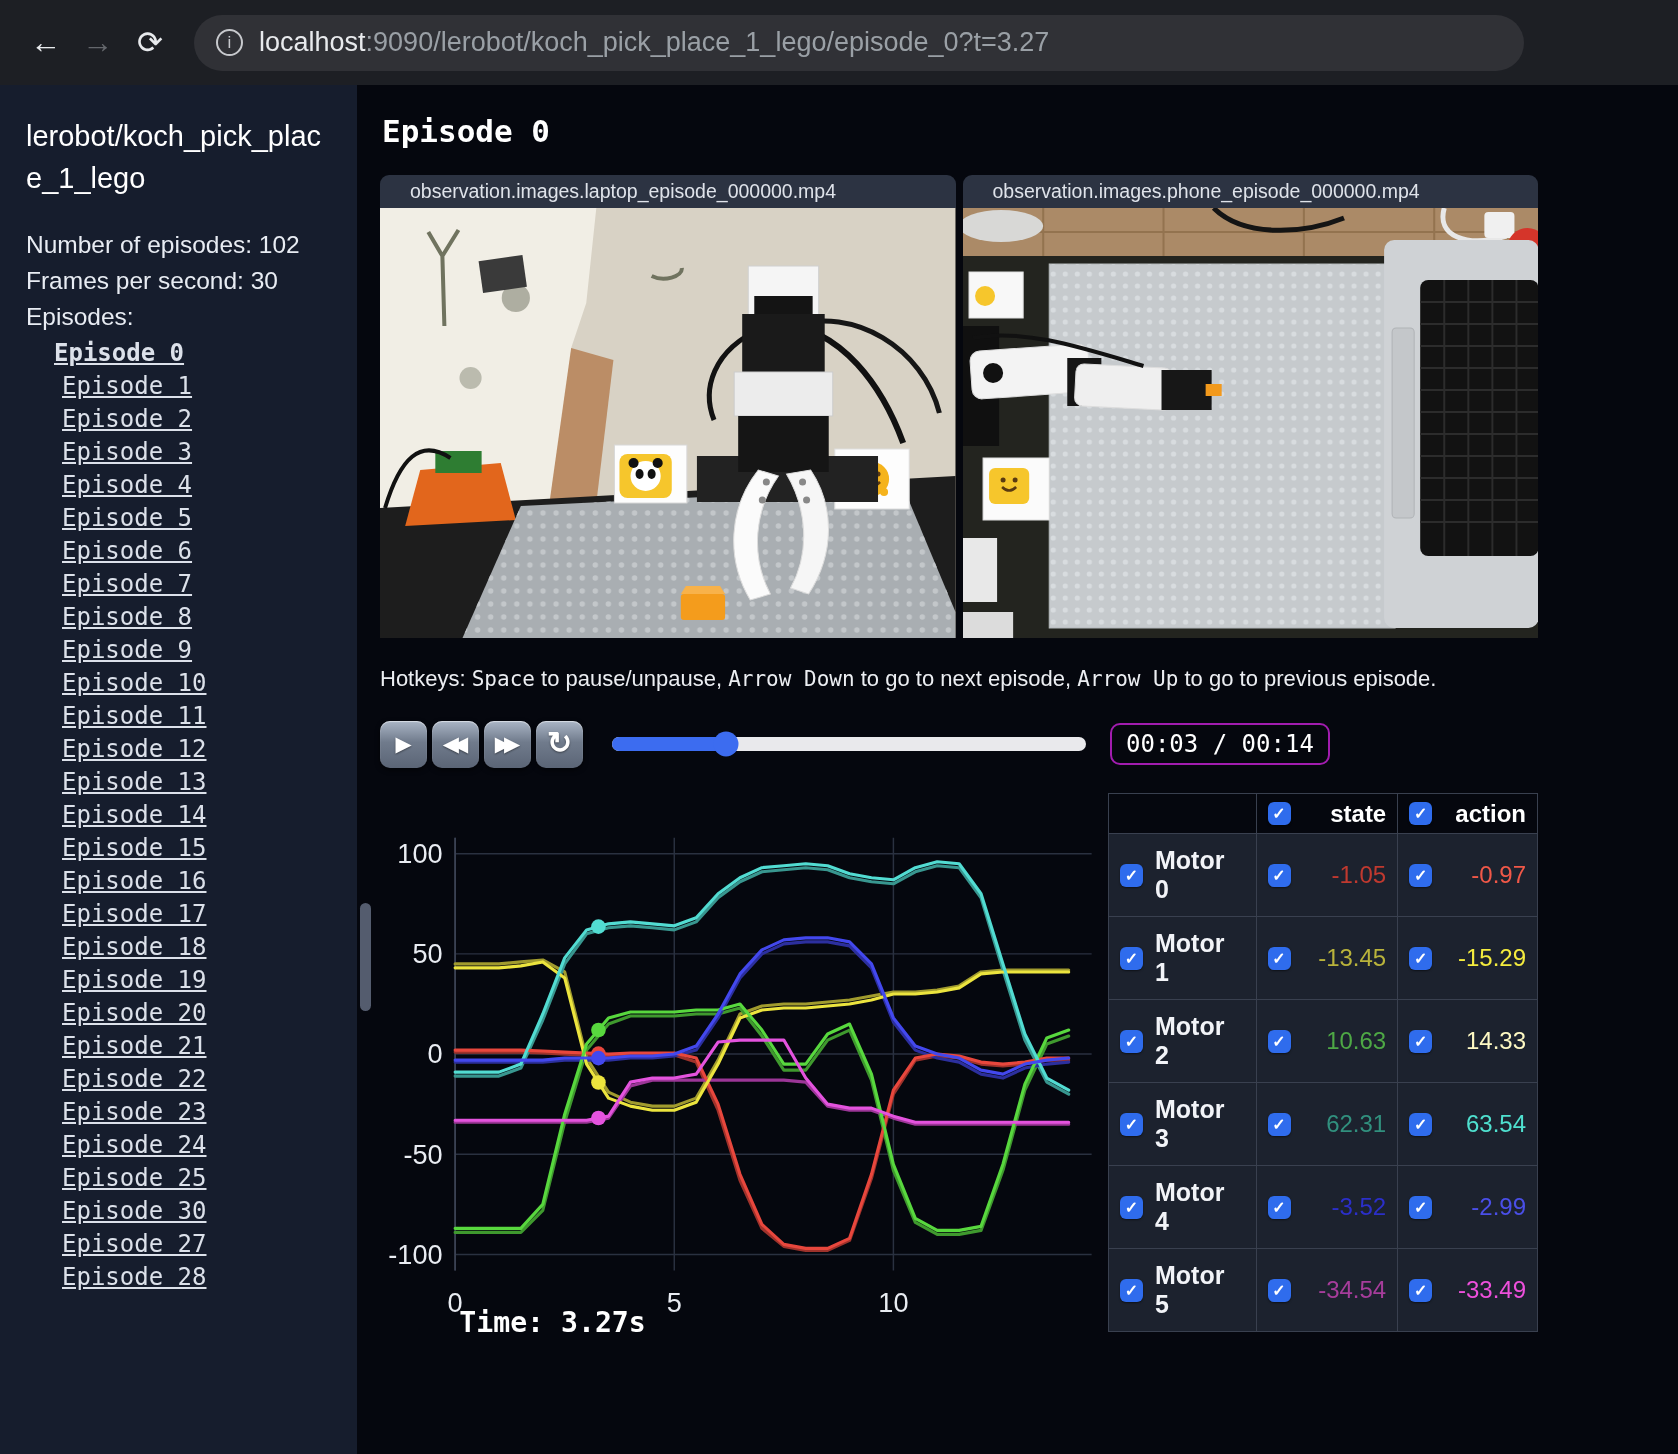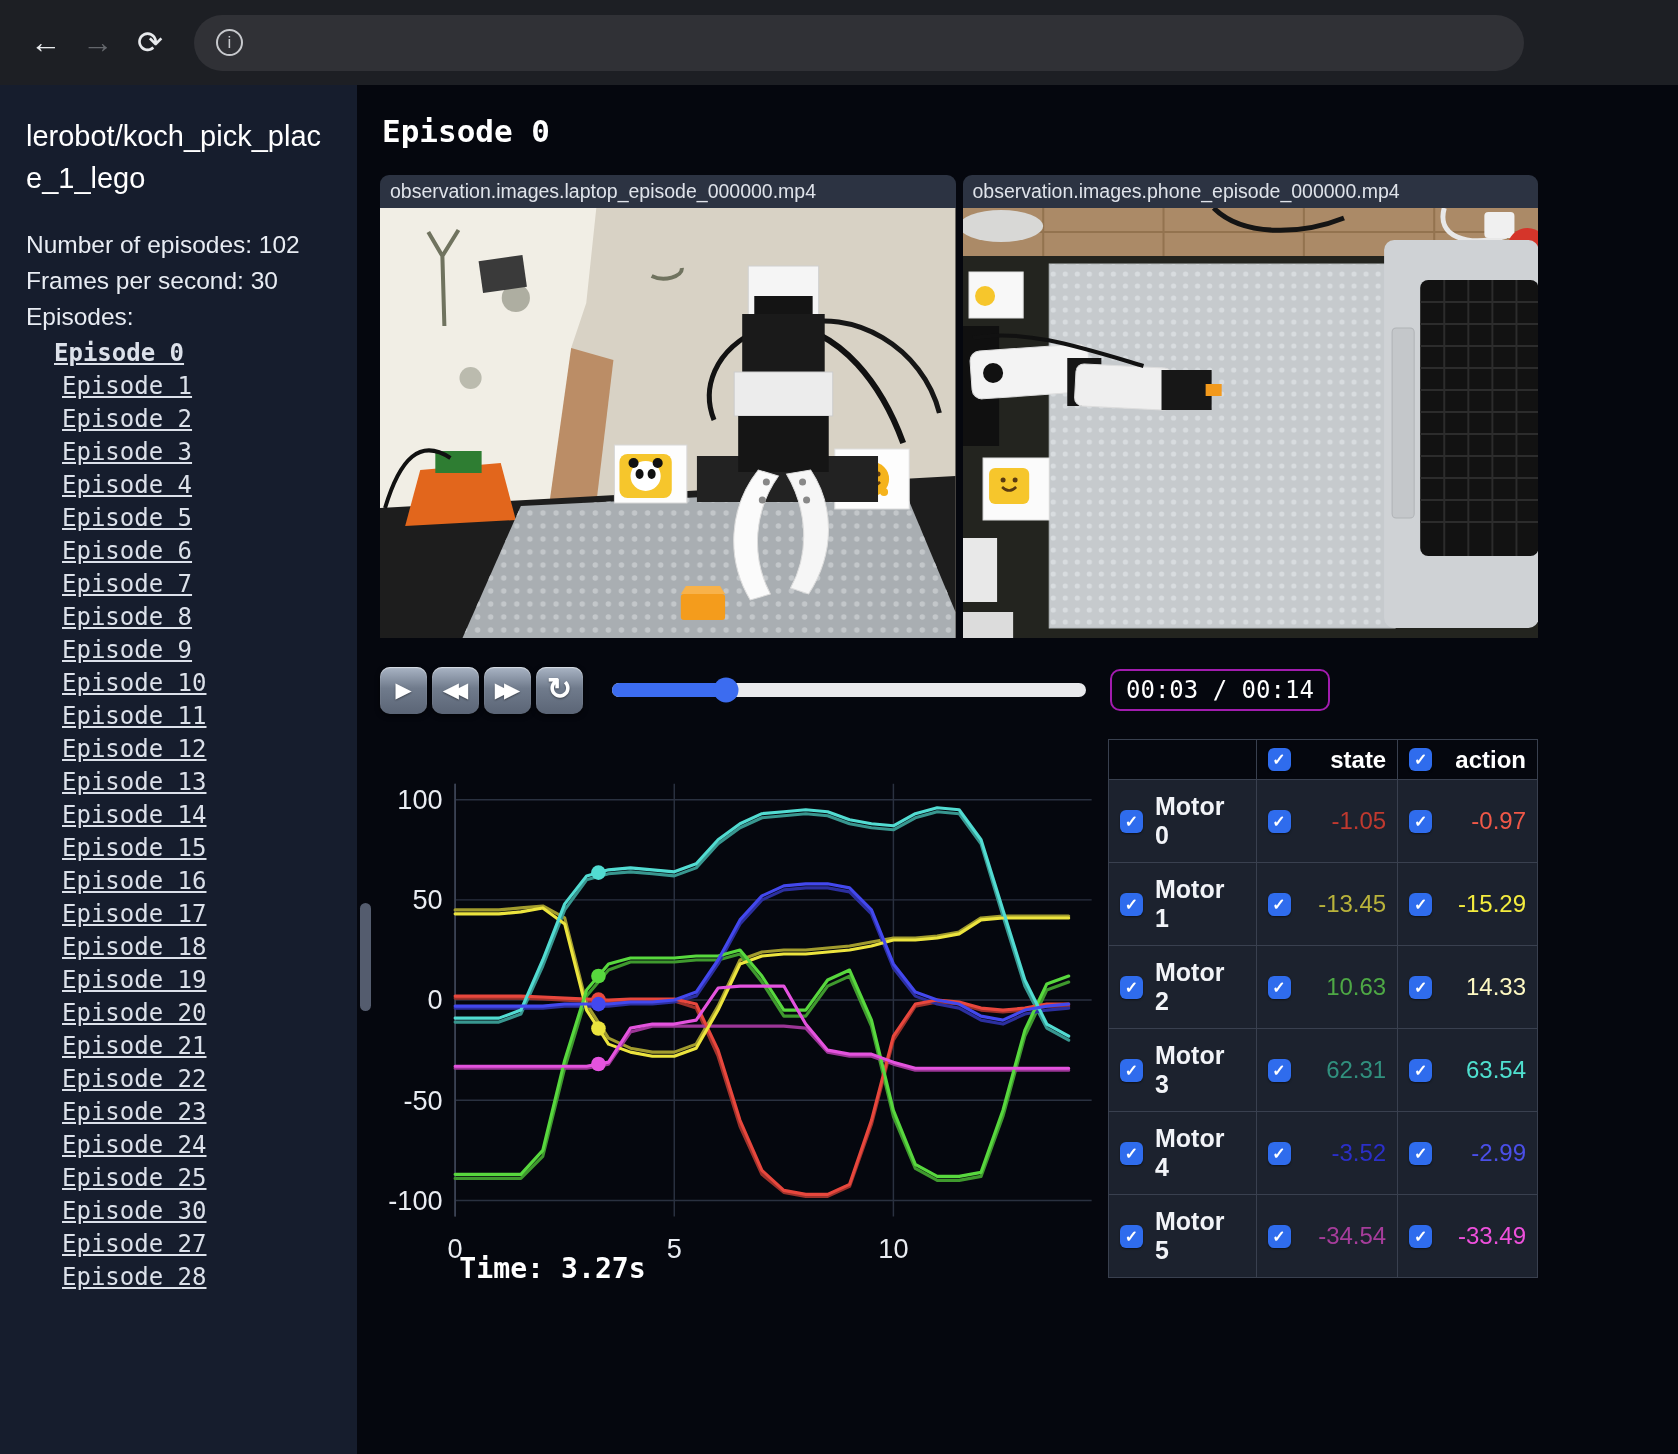--- a/index.html
+++ b/index.html
@@ -32,21 +32,21 @@
   #episode-list { margin-top:2px; }
   #episode-list a { display:block; font-family:"DejaVu Sans Mono", monospace; font-size:24px;
     line-height:33px; color:#dce1ea; text-decoration:underline; margin-left:36px; }
   #episode-list a.active { font-weight:bold; margin-left:28px; }
 
   
   .page-title { font-family:"DejaVu Sans Mono", monospace; font-size:31px; font-weight:bold;
     color:#fff; margin:2px 0 26px 2px; }
   .videos { display:flex; gap:7px; }
   .video-card { flex:1; min-width:0; }
-  .video-header { background:#2c3342; color:#dfe3ea; font-size:19.5px; padding:5px 10px;
+  .video-header { background:#2c3342; color:#dfe3ea; font-size:19.5px; padding:5px 30px;
     border-radius:9px 9px 0 0; white-space:nowrap; overflow:hidden; }
   .video-scene { height:430px; background:#000; overflow:hidden; }
   .video-scene svg { width:100%; height:100%; display:block; }
 
   .hotkeys { margin-top:28px; font-size:22px; color:#eceef2; }
   .hotkeys .mono { font-size:21px; }
 
   .controls { display:flex; align-items:center; margin-top:27px; height:50px; }
   .ctl-btn { width:47px; height:47px; border:none; border-radius:10px; margin-right:5px;
     background:linear-gradient(180deg,#aab5c5 0%,#707b8c 45%,#5b6576 100%);
@@ -83,20 +83,21 @@
 </style>
 </head>
 <body>
 
 <div class="chrome">
   <div class="nav-ico">←</div>
   <div class="nav-ico fwd">→</div>
   <div class="nav-ico">⟳</div>
   <div class="url-pill">
     <span class="info-ico">i</span>
+    <span class="url-text"><span class="host">localhost</span><span>:9090/lerobot/koch_pick_place_1_lego/episode_0?t=3.27</span></span>
   </div>
 </div>
 
 <div class="content">
 
   <div class="sidebar">
     <div class="sb-title">lerobot/koch_pick_place_1_lego</div>
     <div class="sb-info">
       <div>Number of episodes: 102</div>
       <div>Frames per second: 30</div>
@@ -239,20 +240,21 @@
             <path d="M39,279 q7,7 14,0" stroke="#5a3a10" stroke-width="2.5" fill="none"></path>
             <rect x="6" y="64" width="54" height="46" fill="#f8f8f8" stroke="#e0e0e0"></rect>
             <circle cx="22" cy="88" r="10" fill="#f6c62c"></circle>
             <rect x="0" y="330" width="34" height="64" fill="#e8e8e8"></rect>
             <rect x="0" y="404" width="50" height="26" fill="#dcdcdc"></rect>
           </svg>
         </div>
       </div>
     </div>
 
+    <div class="hotkeys" id="hotkeys"><span>Hotkeys: </span><span class="mono">Space</span><span> to pause/unpause, </span><span class="mono">Arrow Down</span><span> to go to next episode, </span><span class="mono">Arrow Up</span><span> to go to previous episode.</span></div>
 
     <div class="controls">
       <div id="ctl-buttons" style="display:flex;">
           <button class="ctl-btn">
             <span class="g1">▶</span>
           </button>
           <button class="ctl-btn">
             <span class="g2">◀◀</span>
           </button>
           <button class="ctl-btn">

